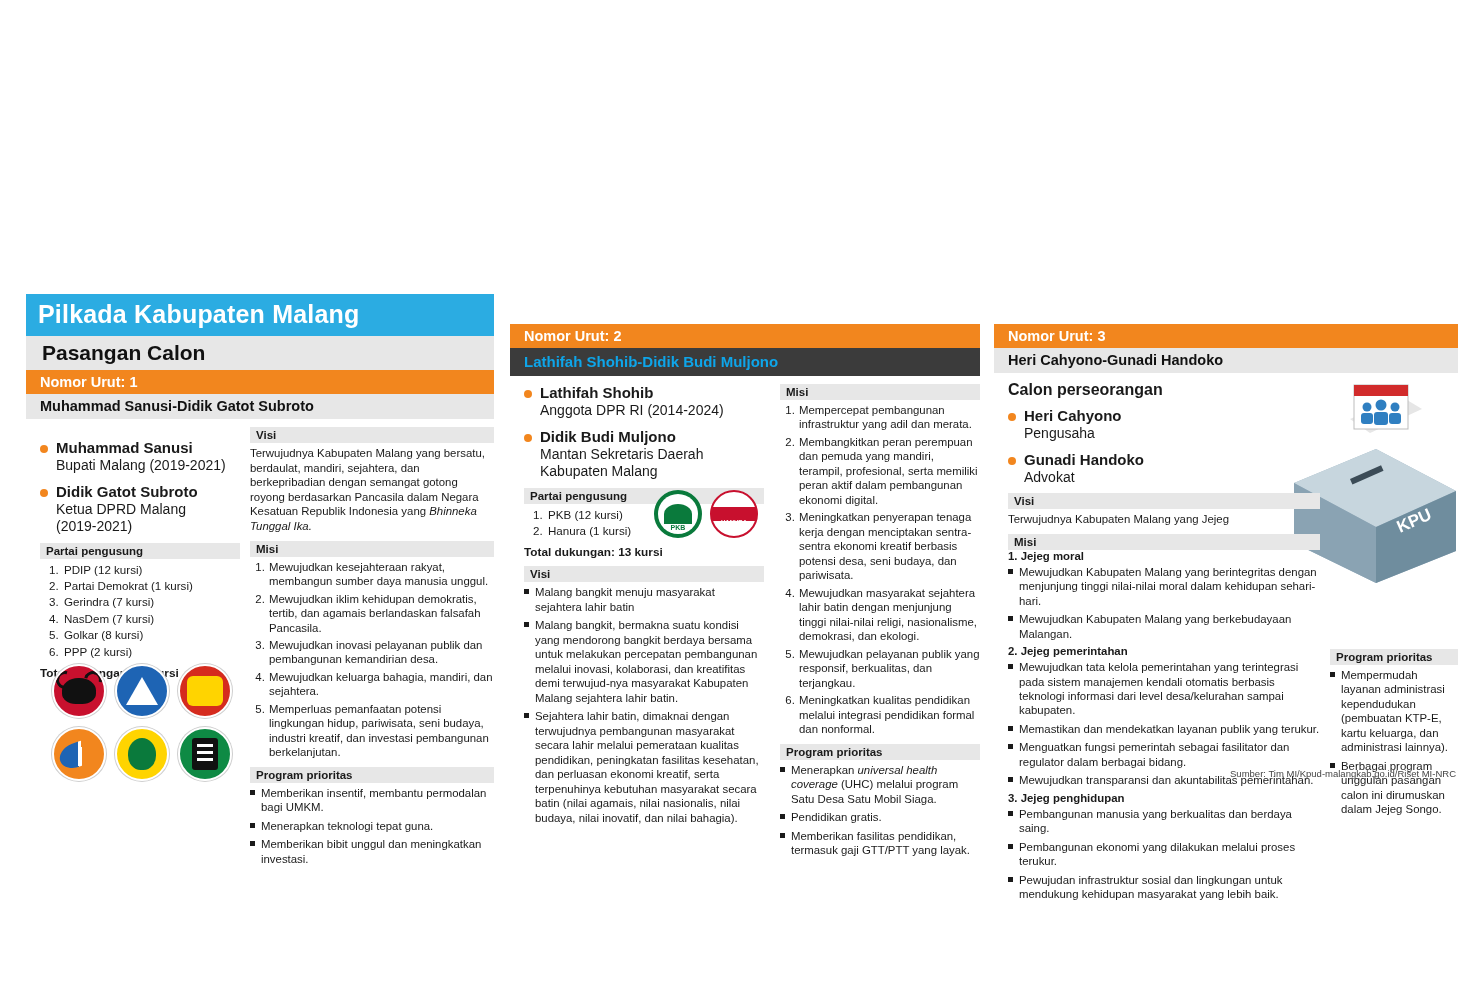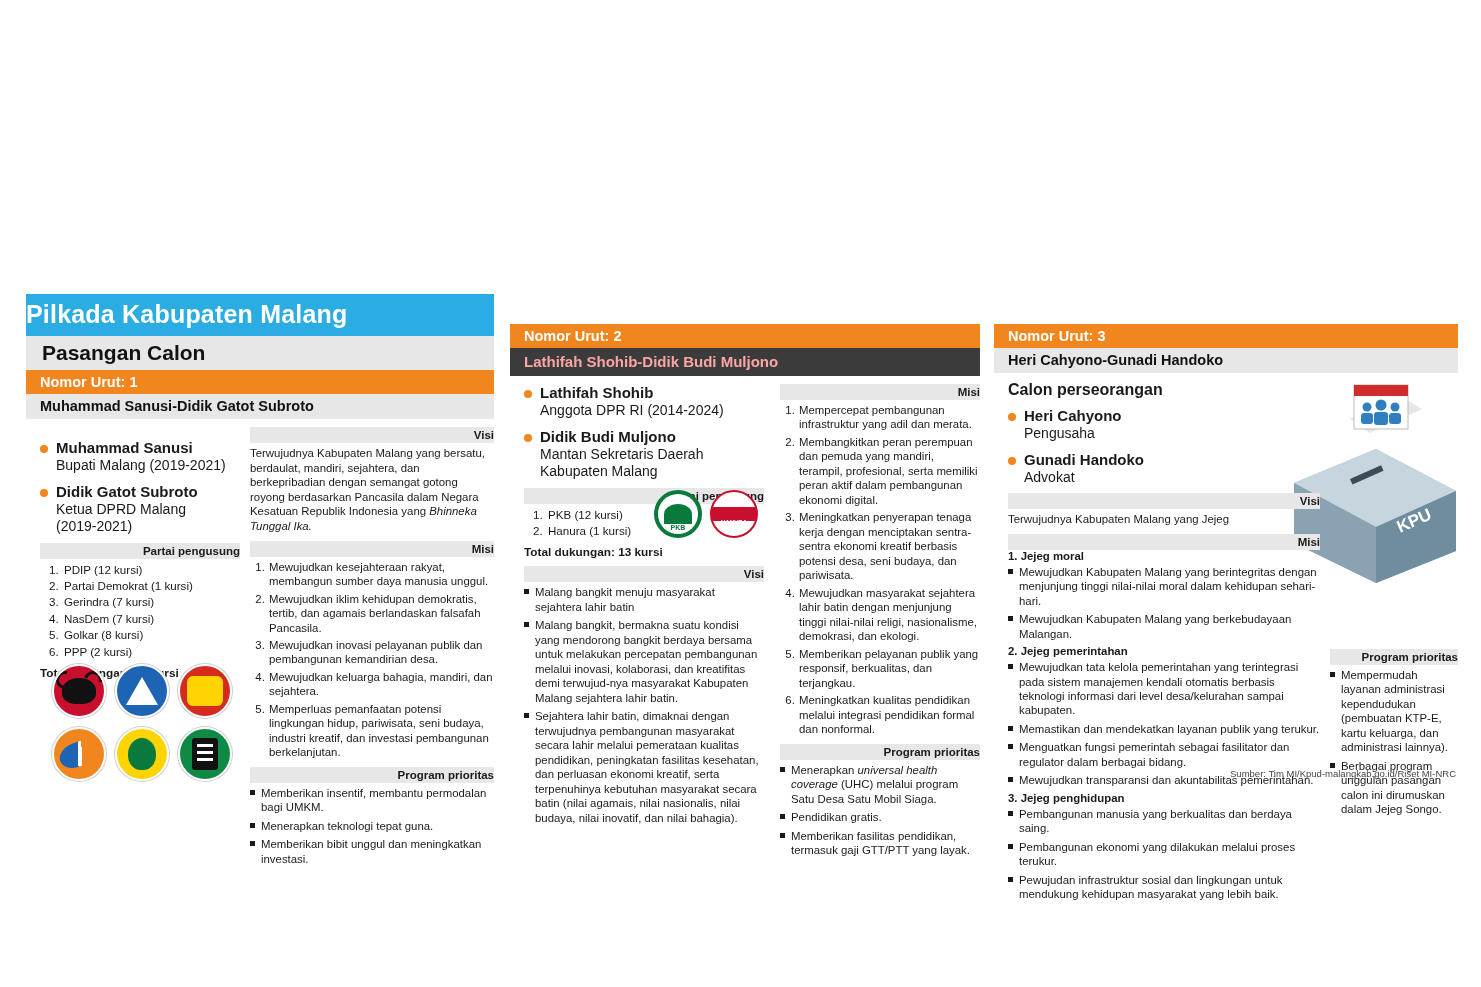--- a/index.html
+++ b/index.html
@@ -22,21 +22,21 @@
   .col1 { left:0; width:468px; }
   .col2 { left:484px; width:470px; }
   .col3 { left:968px; width:464px; }
 
   
   .main-header {
     background:#2bace2;
     color:#ffffff;
     font-size:25px;
     font-weight:bold;
-    padding:6px 0 7px 0;
+    padding:6px 0 7px 12px;
     letter-spacing:.2px;
   }
   .sub-header {
     background:#e7e7e7;
     color:#111;
     font-size:21px;
     font-weight:bold;
     padding:5px 0 5px 16px;
   }
   .orange-bar {
@@ -48,41 +48,41 @@
   }
   .grey-bar {
     background:#e7e7e7;
     color:#111;
     font-size:14.5px;
     font-weight:bold;
     padding:4px 0 5px 14px;
   }
   .dark-bar {
     background:#3b3b3b;
-    color:#fca5a5;
+    color:#0ea5e9;
     font-size:15px;
     font-weight:bold;
     padding:5px 0 6px 14px;
   }
 
   .cand {
     font-size:15px; font-weight:bold;
     position:relative; padding-left:16px;
     margin-top:8px;
   }
   .cand::before {
     content:""; position:absolute; left:0; top:6px;
     width:8px; height:8px; border-radius:50%;
     background:#f2861e;
   }
   .cand-sub { font-size:14px; line-height:1.25; padding-left:16px; margin-top:1px; }
 
   .sec-label {
     background:#e7e7e7; font-size:11.5px; font-weight:bold;
-    padding:2px 0 2px 6px; margin-top:7px;text-align:right;
+    padding:2px 0 2px 6px; margin-top:7px;
   }
 
   ol.party { margin:3px 0 0 0; padding-left:22px; font-size:11.6px; line-height:1.42; }
   ol.party li { padding-left:2px; }
   .total { font-size:11.8px; font-weight:bold; margin-top:6px; }
 
   ol.misi { margin:3px 0 0 0; padding-left:18px; font-size:11.4px; line-height:1.27; }
   ol.misi li { margin-bottom:3px; padding-left:1px; }
 
   ul.sq { list-style:none; margin:3px 0 0 0; padding:0; font-size:11.4px; line-height:1.27; }
@@ -285,21 +285,21 @@
         </ul>
       </div>
 
       <div class="c2-right">
         <div class="sec-label" style="margin-top:8px">Misi</div>
         <ol class="misi">
           <li>Mempercepat pembangunan infrastruktur yang adil dan merata.</li>
           <li>Membangkitkan peran perempuan dan pemuda yang mandiri, terampil, profesional, serta memiliki peran aktif dalam pembangunan ekonomi digital.</li>
           <li>Meningkatkan penyerapan tenaga kerja dengan menciptakan sentra-sentra ekonomi kreatif berbasis potensi desa, seni budaya, dan pariwisata.</li>
           <li>Mewujudkan masyarakat sejahtera lahir batin dengan menjunjung tinggi nilai-nilai religi,  nasionalisme, demokrasi, dan ekologi.</li>
-          <li>Memberikan pelayanan publik yang responsif, berkualitas, dan terjangkau.</li>
+          <li>Mewujudkan pelayanan publik yang responsif, berkualitas, dan terjangkau.</li>
           <li>Meningkatkan kualitas pendidikan melalui integrasi pendidikan formal dan nonformal.</li>
         </ol>
 
         <div class="sec-label">Program prioritas</div>
         <ul class="sq">
           <li>Menerapkan <span class="em">universal health coverage</span> (UHC) melalui program Satu Desa Satu Mobil Siaga.</li>
           <li>Pendidikan gratis.</li>
           <li>Memberikan fasilitas pendidikan, termasuk gaji GTT/PTT yang layak.</li>
         </ul>
       </div>

